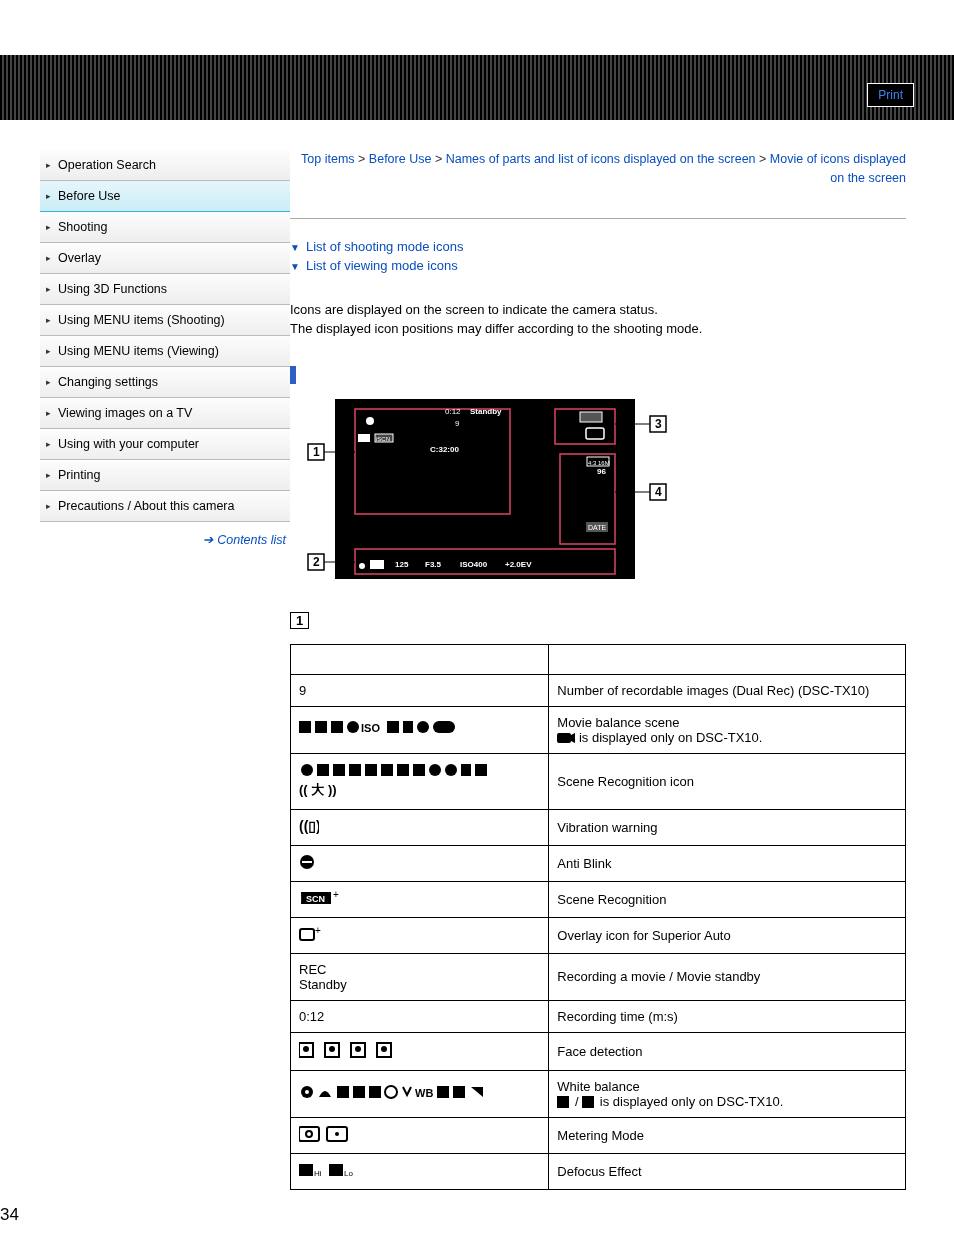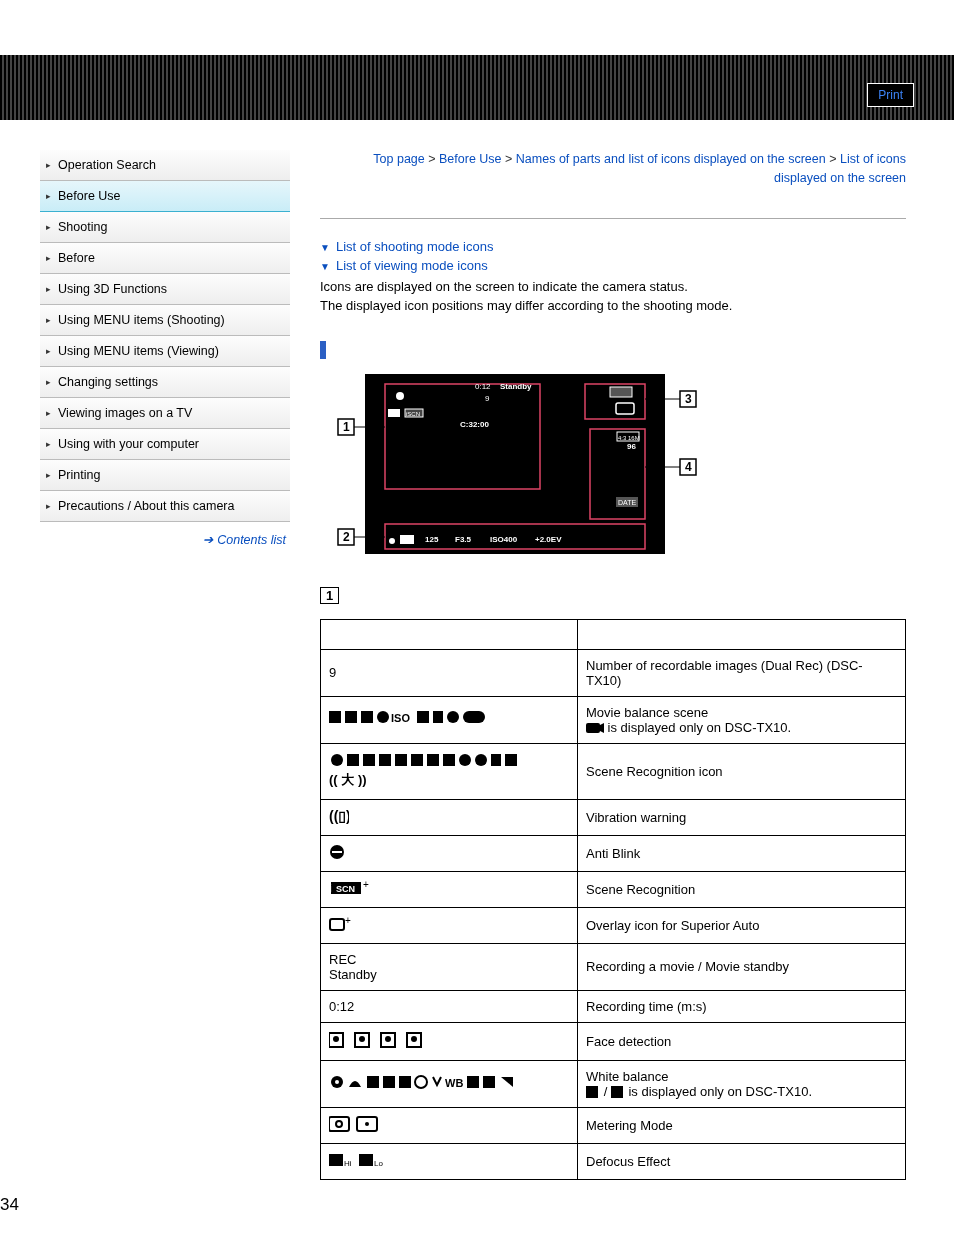--- a/index.html
+++ b/index.html
@@ -9,42 +9,42 @@
     height: 65px;
     margin-top: 55px;
     background: repeating-linear-gradient(90deg, #000 0, #000 2px, #444 2px, #444 4px);
     position: relative;
   }
   .print-btn {
     position: absolute; right: 40px; top: 28px;
     border: 1px solid #fff; color: #3b82f6; background: #000;
     padding: 4px 10px; font-size: 12px;
   }
-  .content-wrap { display: flex; padding: 30px 48px 0 40px; gap: 30px; }
+  .content-wrap { display: flex; padding: 30px 48px 0 40px; }
   .sidebar { width: 250px; flex-shrink: 0; }
   .sidebar-item {
     border-bottom: 1px solid #bbb;
     padding: 8px 6px 8px 18px;
     font-size: 12.5px;
     position: relative;
     background: linear-gradient(#fdfdfd, #eee);
   }
   .sidebar-item.active { background: linear-gradient(#e6f6fb, #c9edf7); border-bottom: 1px solid #3ab0d0; }
   .sidebar-item::before {
     content: "▸"; font-size: 9px; position: absolute; left: 6px; top: 10px; color: #333;
   }
   .contents-link { text-align: right; padding: 10px 4px; color: #0a4fbf; font-size: 12.5px; font-style: italic; }
   .contents-link .arrow { color: #0a4fbf; margin-right: 4px; }
   .main { flex: 1; padding-right: 0; }
   .breadcrumb { font-size: 12.5px; color: #0a4fbf; text-align: right; line-height: 1.5; margin-bottom: 30px; }
   .breadcrumb .sep { color: #333; }
   .section-rule { border-top: 1px solid #aaa; margin: 20px 0; }
   .anchor-link { color: #0a4fbf; font-size: 13px; margin: 4px 0; display: block; }
   .anchor-link::before { content: "▼"; font-size: 10px; color: #0a4fbf; margin-right: 6px; }
-  .body-text { font-size: 13px; margin: 4px 0; line-height: 1.5; }
+  .body-text { font-size: 13px; margin: 27px 0; line-height: 1.5; }
   .blue-bar { width: 6px; height: 18px; background: #2b5fc4; margin: 25px 0 10px 0; }
   .figure-box {
     position: relative;
     margin: 5px 0 20px 0;
   }
   .one-box {
     display: inline-block; border: 1.5px solid #000; padding: 0 5px; font-size: 13px; font-weight: bold;
     margin-bottom: 15px;
   }
   table.icon-table { width: 100%; border-collapse: collapse; font-size: 13px; }
@@ -61,44 +61,44 @@
   <div class="header-band">
     <div class="print-btn">Print</div>
   </div>
 
   <div class="content-wrap">
 
     <div class="sidebar">
       <div class="sidebar-item"><span>Operation Search</span></div>
       <div class="sidebar-item active"><span>Before Use</span></div>
       <div class="sidebar-item"><span>Shooting</span></div>
-      <div class="sidebar-item"><span>Before</span></div>
+      <div class="sidebar-item"><span>Overlay</span></div>
       <div class="sidebar-item"><span>Using 3D Functions</span></div>
       <div class="sidebar-item"><span>Using MENU items (Shooting)</span></div>
       <div class="sidebar-item"><span>Using MENU items (Viewing)</span></div>
       <div class="sidebar-item"><span>Changing settings</span></div>
       <div class="sidebar-item"><span>Viewing images on a TV</span></div>
       <div class="sidebar-item"><span>Using with your computer</span></div>
       <div class="sidebar-item"><span>Printing</span></div>
       <div class="sidebar-item"><span>Precautions / About this camera</span></div>
       <div class="contents-link">
         <span class="arrow">➔</span><span>Contents list</span>
       </div>
     </div>
 
     <div class="main">
 
       <div class="breadcrumb">
-        <a>Top page</a>
+        <a>Top items</a>
         <span class="sep"> &gt; </span>
         <a>Before Use</a>
         <span class="sep"> &gt; </span>
         <a>Names of parts and list of icons displayed on the screen</a>
         <span class="sep"> &gt; </span>
-        <span>List of icons displayed on the screen</span>
+        <span>Movie of icons displayed on the screen</span>
       </div>
 
       <div class="section-rule"></div>
 
       <a class="anchor-link">List of shooting mode icons</a>
       <a class="anchor-link">List of viewing mode icons</a>
 
       <div class="body-text">
         <span>Icons are displayed on the screen to indicate the camera status.</span><br>
         <span>The displayed icon positions may differ according to the shooting mode.</span>

